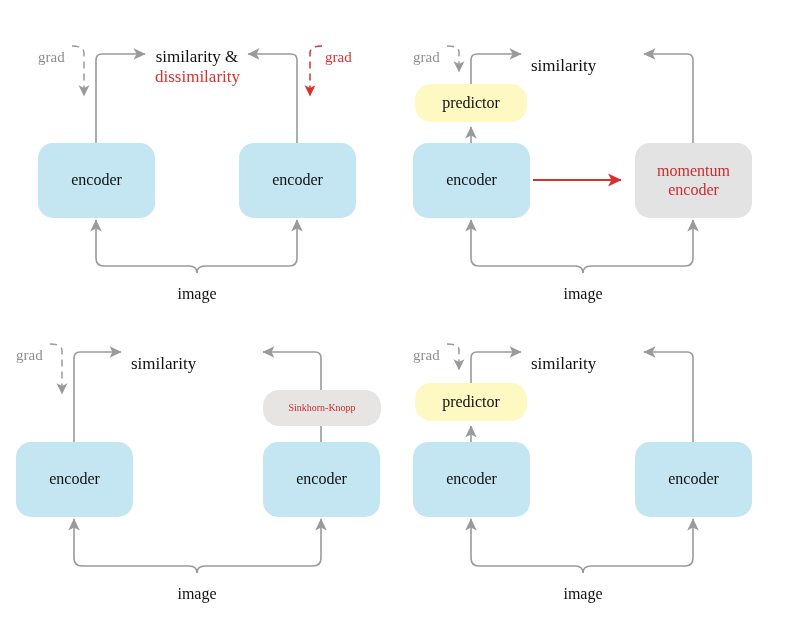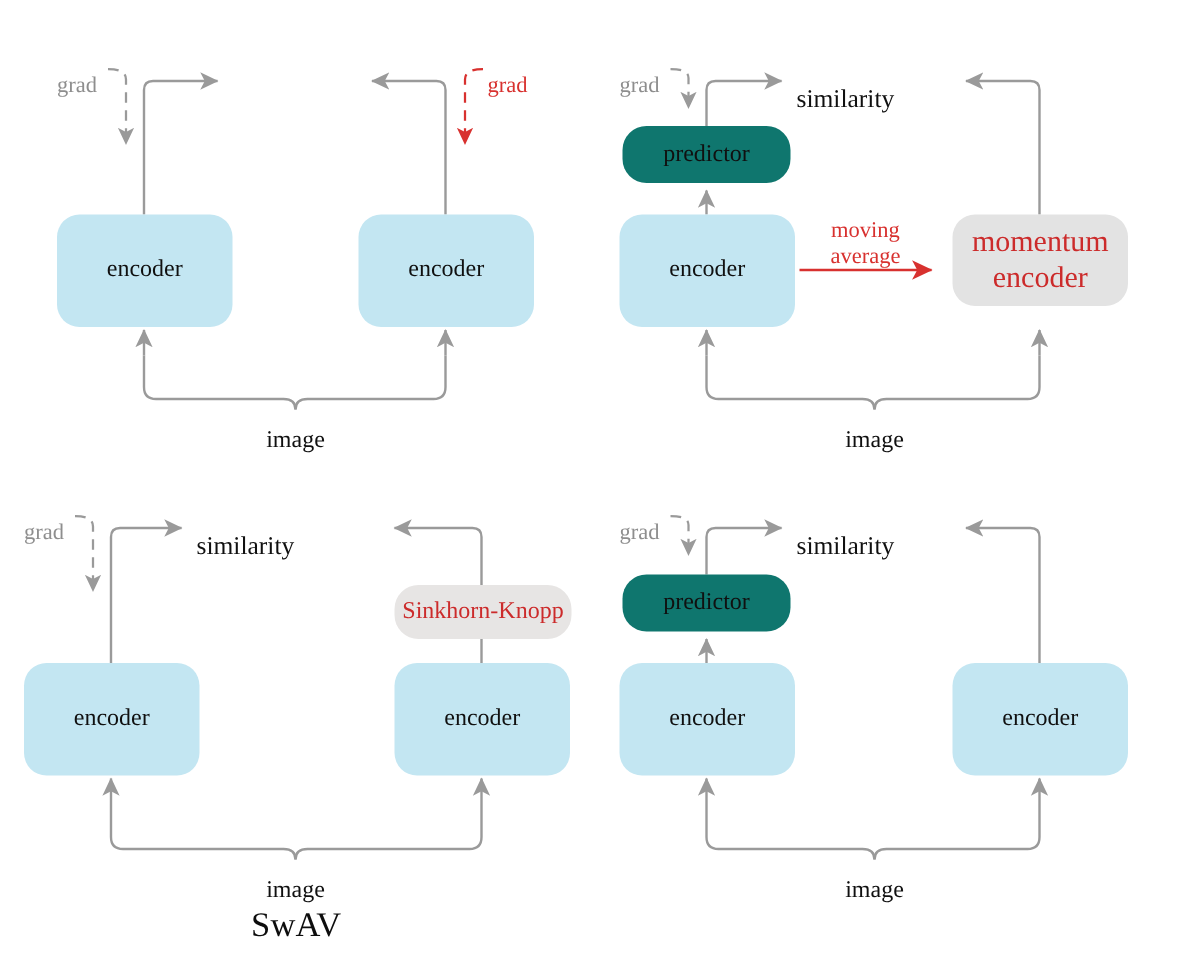--- a/index.html
+++ b/index.html
@@ -45,39 +45,39 @@
   }
   .node-encoder {
     background: #c3e6f2;
     color: #101010;
     font-size: 16px;
     width: 117px;
     height: 75px;
     border-radius: 15px;
   }
   .node-predictor {
-    background: #0f766e;
+    background: #fef9c3;
     color: #101010;
     font-size: 16px;
     width: 112px;
     height: 38px;
     border-radius: 16px;
   }
   .node-momentum {
     background: #e3e3e3;
     color: #cc2b2b;
-    font-size: 20px;
+    font-size: 16px;
     width: 117px;
-    height: 61px;
+    height: 75px;
     border-radius: 15px;
   }
   .node-sinkhorn {
     background: #e7e5e4;
     color: #cc2b2b;
-    font-size: 16px;
+    font-size: 10px;
     width: 118px;
     height: 36px;
     border-radius: 16px;
   }
   
   .lbl {
     position: absolute;
     font-family: "Liberation Serif", "DejaVu Serif", serif;
     white-space: nowrap;
     line-height: 1.2;
@@ -150,20 +150,24 @@
       <path d="M297,237 L297,258 Q297,266 289,266 L205,266 Q197,266 197,273" fill="none" stroke="#9a9a9a" stroke-width="1.6"></path>
       <path d="M297,237 L297,220" fill="none" stroke="#9a9a9a" stroke-width="1.6" marker-end="url(#ahg1)"></path>
     </svg>
 
     <div class="node node-encoder" style="left:38px; top:143px;">encoder</div>
     <div class="node node-encoder" style="left:239px; top:143px;">encoder</div>
 
     <div class="lbl lbl-grad" style="left:38px; top:36px;">grad</div>
     <div class="lbl lbl-grad-red" style="left:325px; top:36px;">grad</div>
 
+    <div class="lbl lbl-sim" style="left:155px; top:35px; width:84px; text-align:center;">
+      <span>similarity &amp;</span>
+      <span class="red">dissimilarity</span>
+    </div>
 
     <div class="lbl lbl-image" style="left:168px; top:272px; width:58px; text-align:center;">image</div>
 
   </div>
 
   <div class="panel" style="left:395px; top:0px;">
     <svg class="panel-svg" viewBox="0 0 395 318">
       <defs>
         <marker id="ahg2" markerWidth="9" markerHeight="9" refX="7.2" refY="4.5" orient="auto">
           <path d="M0,0.9 L7.6,4.5 L0,8.1 L1.9,4.5 Z" fill="#9a9a9a"></path>
@@ -198,24 +202,20 @@
       <span style="display:block;">
         <span>momentum</span><br>
         <span>encoder</span>
       </span>
     </div>
 
     <div class="lbl lbl-grad" style="left:18px; top:36px;">grad</div>
 
     <div class="lbl lbl-sim" style="left:136px; top:44px;">similarity</div>
 
-    <div class="lbl lbl-moving" style="left:140px; top:134px; width:84px;">
-      <span>moving</span><br>
-      <span>average</span>
-    </div>
 
     <div class="lbl lbl-image" style="left:159px; top:272px; width:58px; text-align:center;">image</div>
 
   </div>
 
   <div class="panel" style="left:0px; top:318px;">
     <svg class="panel-svg" viewBox="0 0 395 318">
       <defs>
         <marker id="ahg3" markerWidth="9" markerHeight="9" refX="7.2" refY="4.5" orient="auto">
           <path d="M0,0.9 L7.6,4.5 L0,8.1 L1.9,4.5 Z" fill="#9a9a9a"></path>
@@ -241,21 +241,20 @@
     <div class="node node-encoder" style="left:263px; top:124px;">encoder</div>
 
     <div class="node node-sinkhorn" style="left:263px; top:72px;">Sinkhorn-Knopp</div>
 
     <div class="lbl lbl-grad" style="left:16px; top:16px;">grad</div>
 
     <div class="lbl lbl-sim" style="left:131px; top:24px;">similarity</div>
 
     <div class="lbl lbl-image" style="left:168px; top:254px; width:58px; text-align:center;">image</div>
 
-    <div class="panel-title" style="left:0px; top:286px; width:395px;">SwAV</div>
   </div>
 
   <div class="panel" style="left:395px; top:318px;">
     <svg class="panel-svg" viewBox="0 0 395 318">
       <defs>
         <marker id="ahg4" markerWidth="9" markerHeight="9" refX="7.2" refY="4.5" orient="auto">
           <path d="M0,0.9 L7.6,4.5 L0,8.1 L1.9,4.5 Z" fill="#9a9a9a"></path>
         </marker>
       </defs>
 

